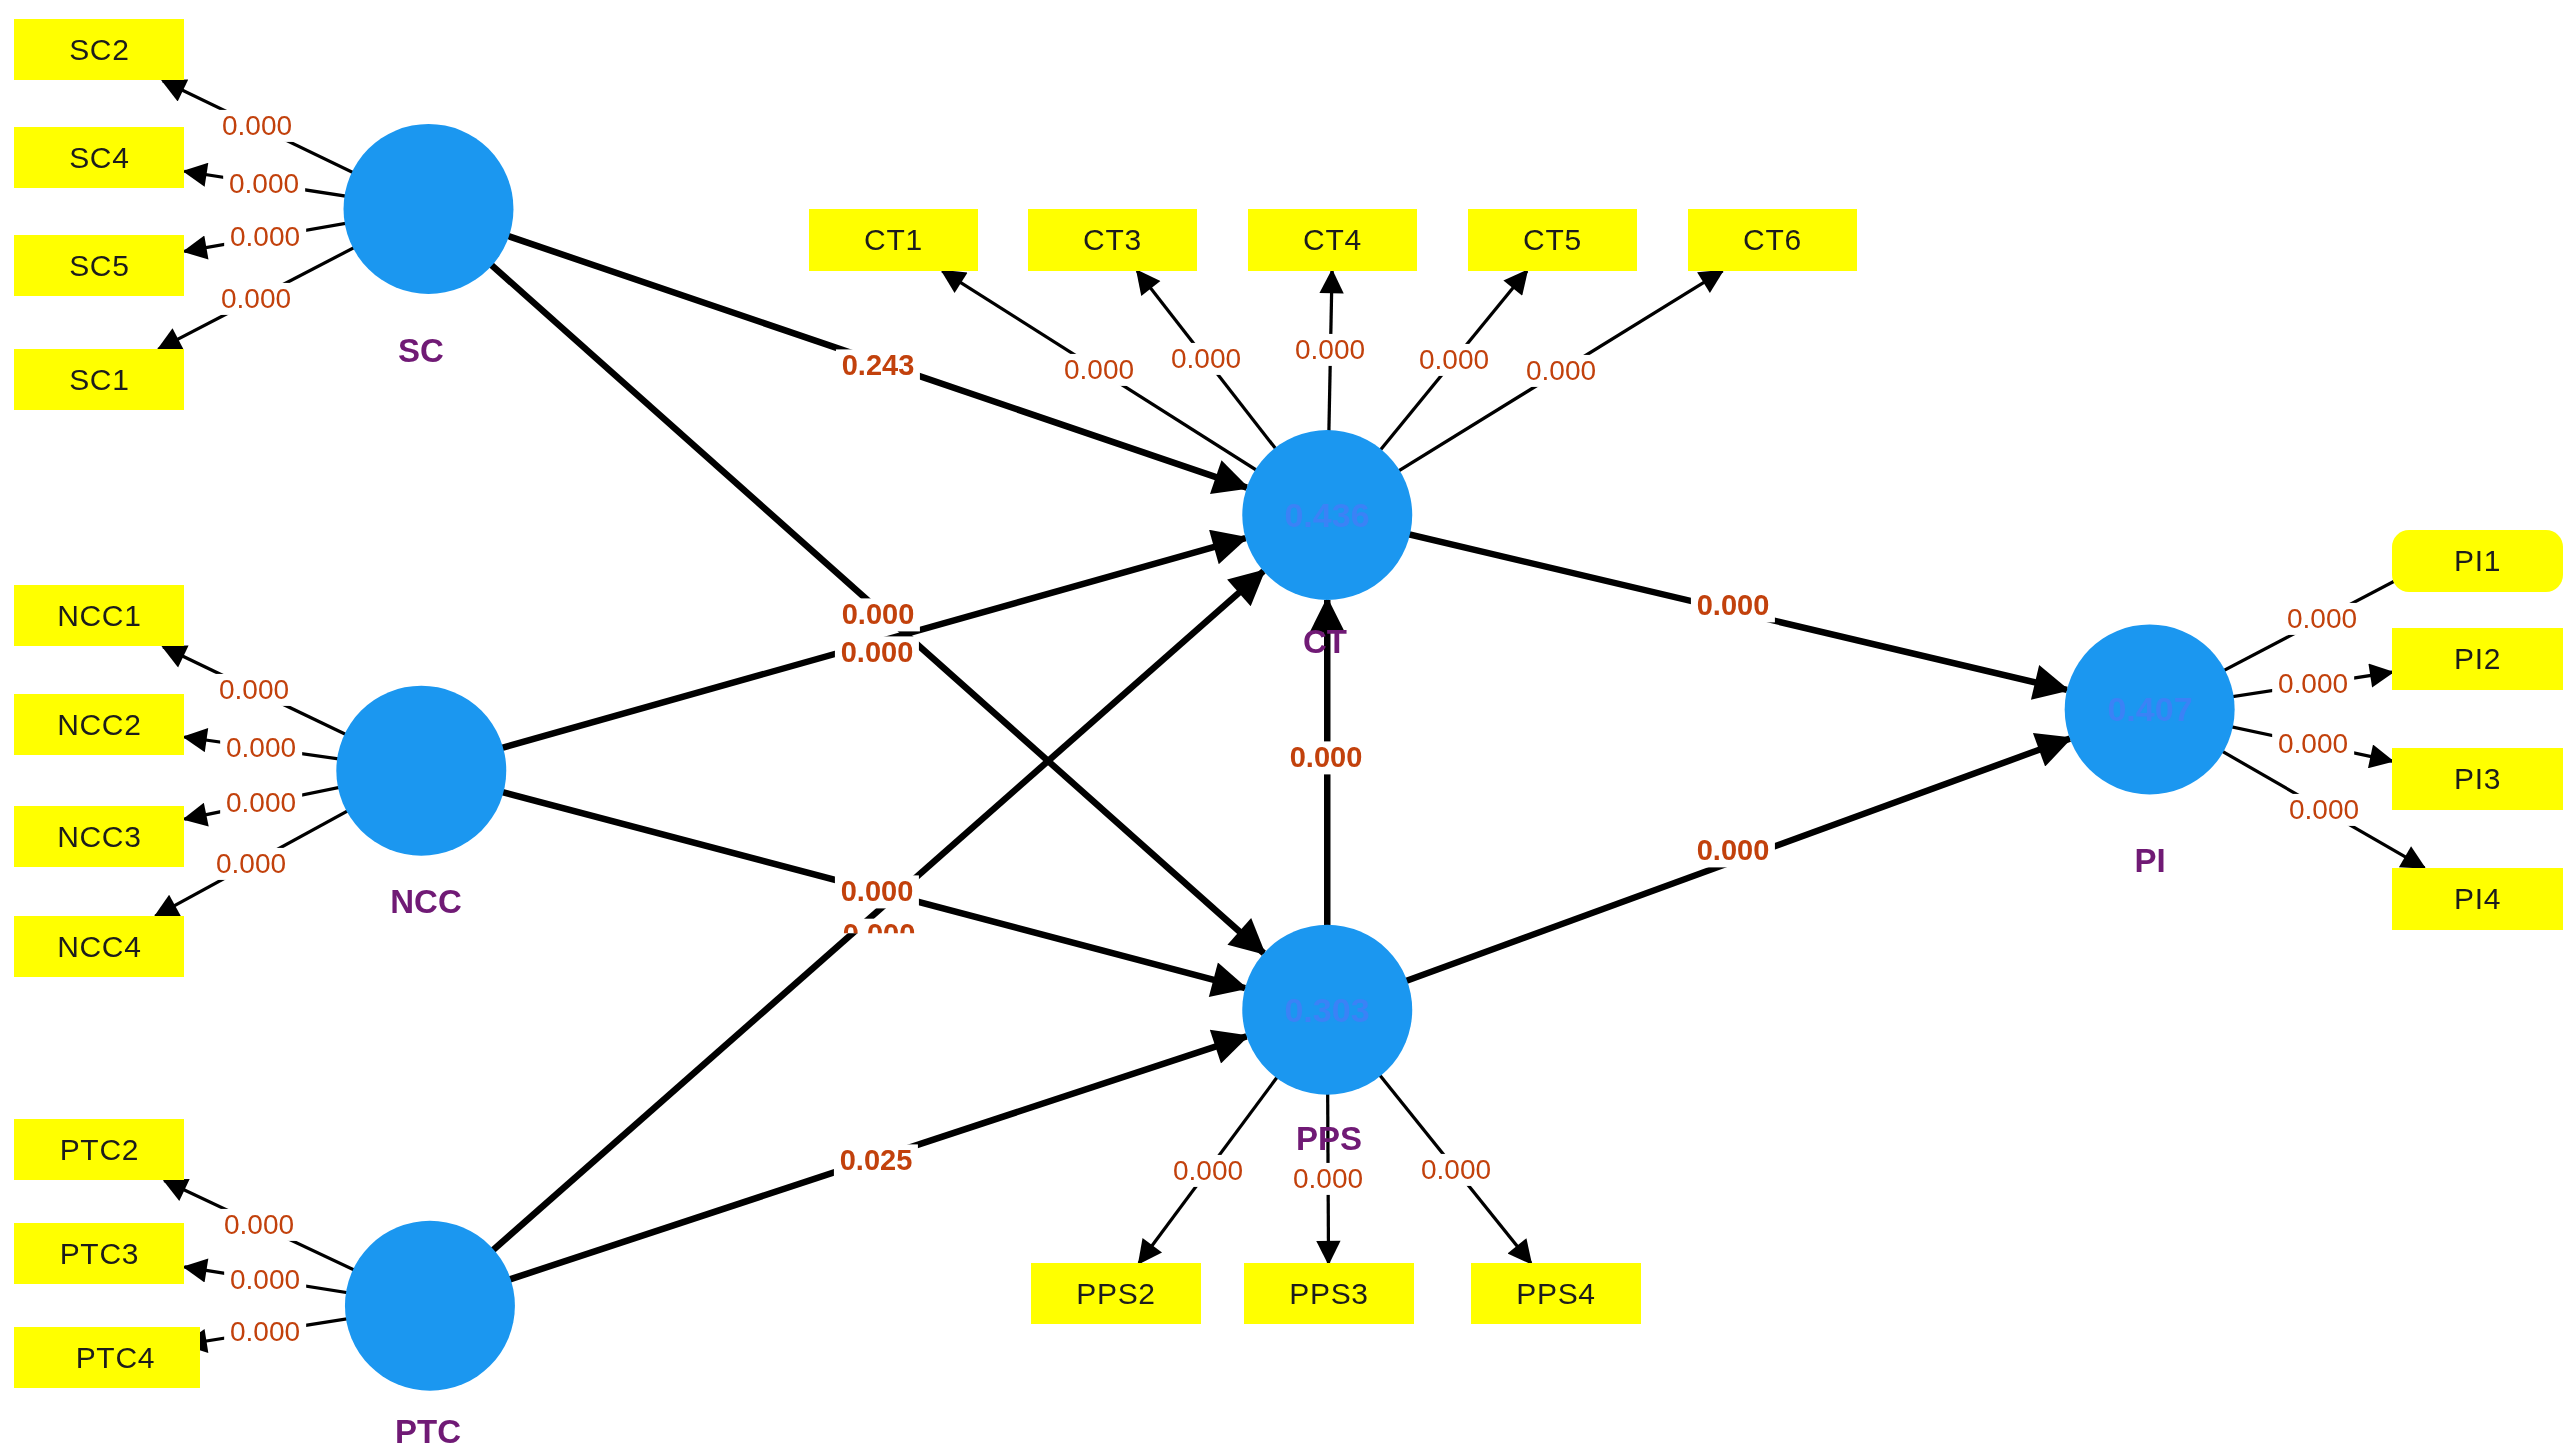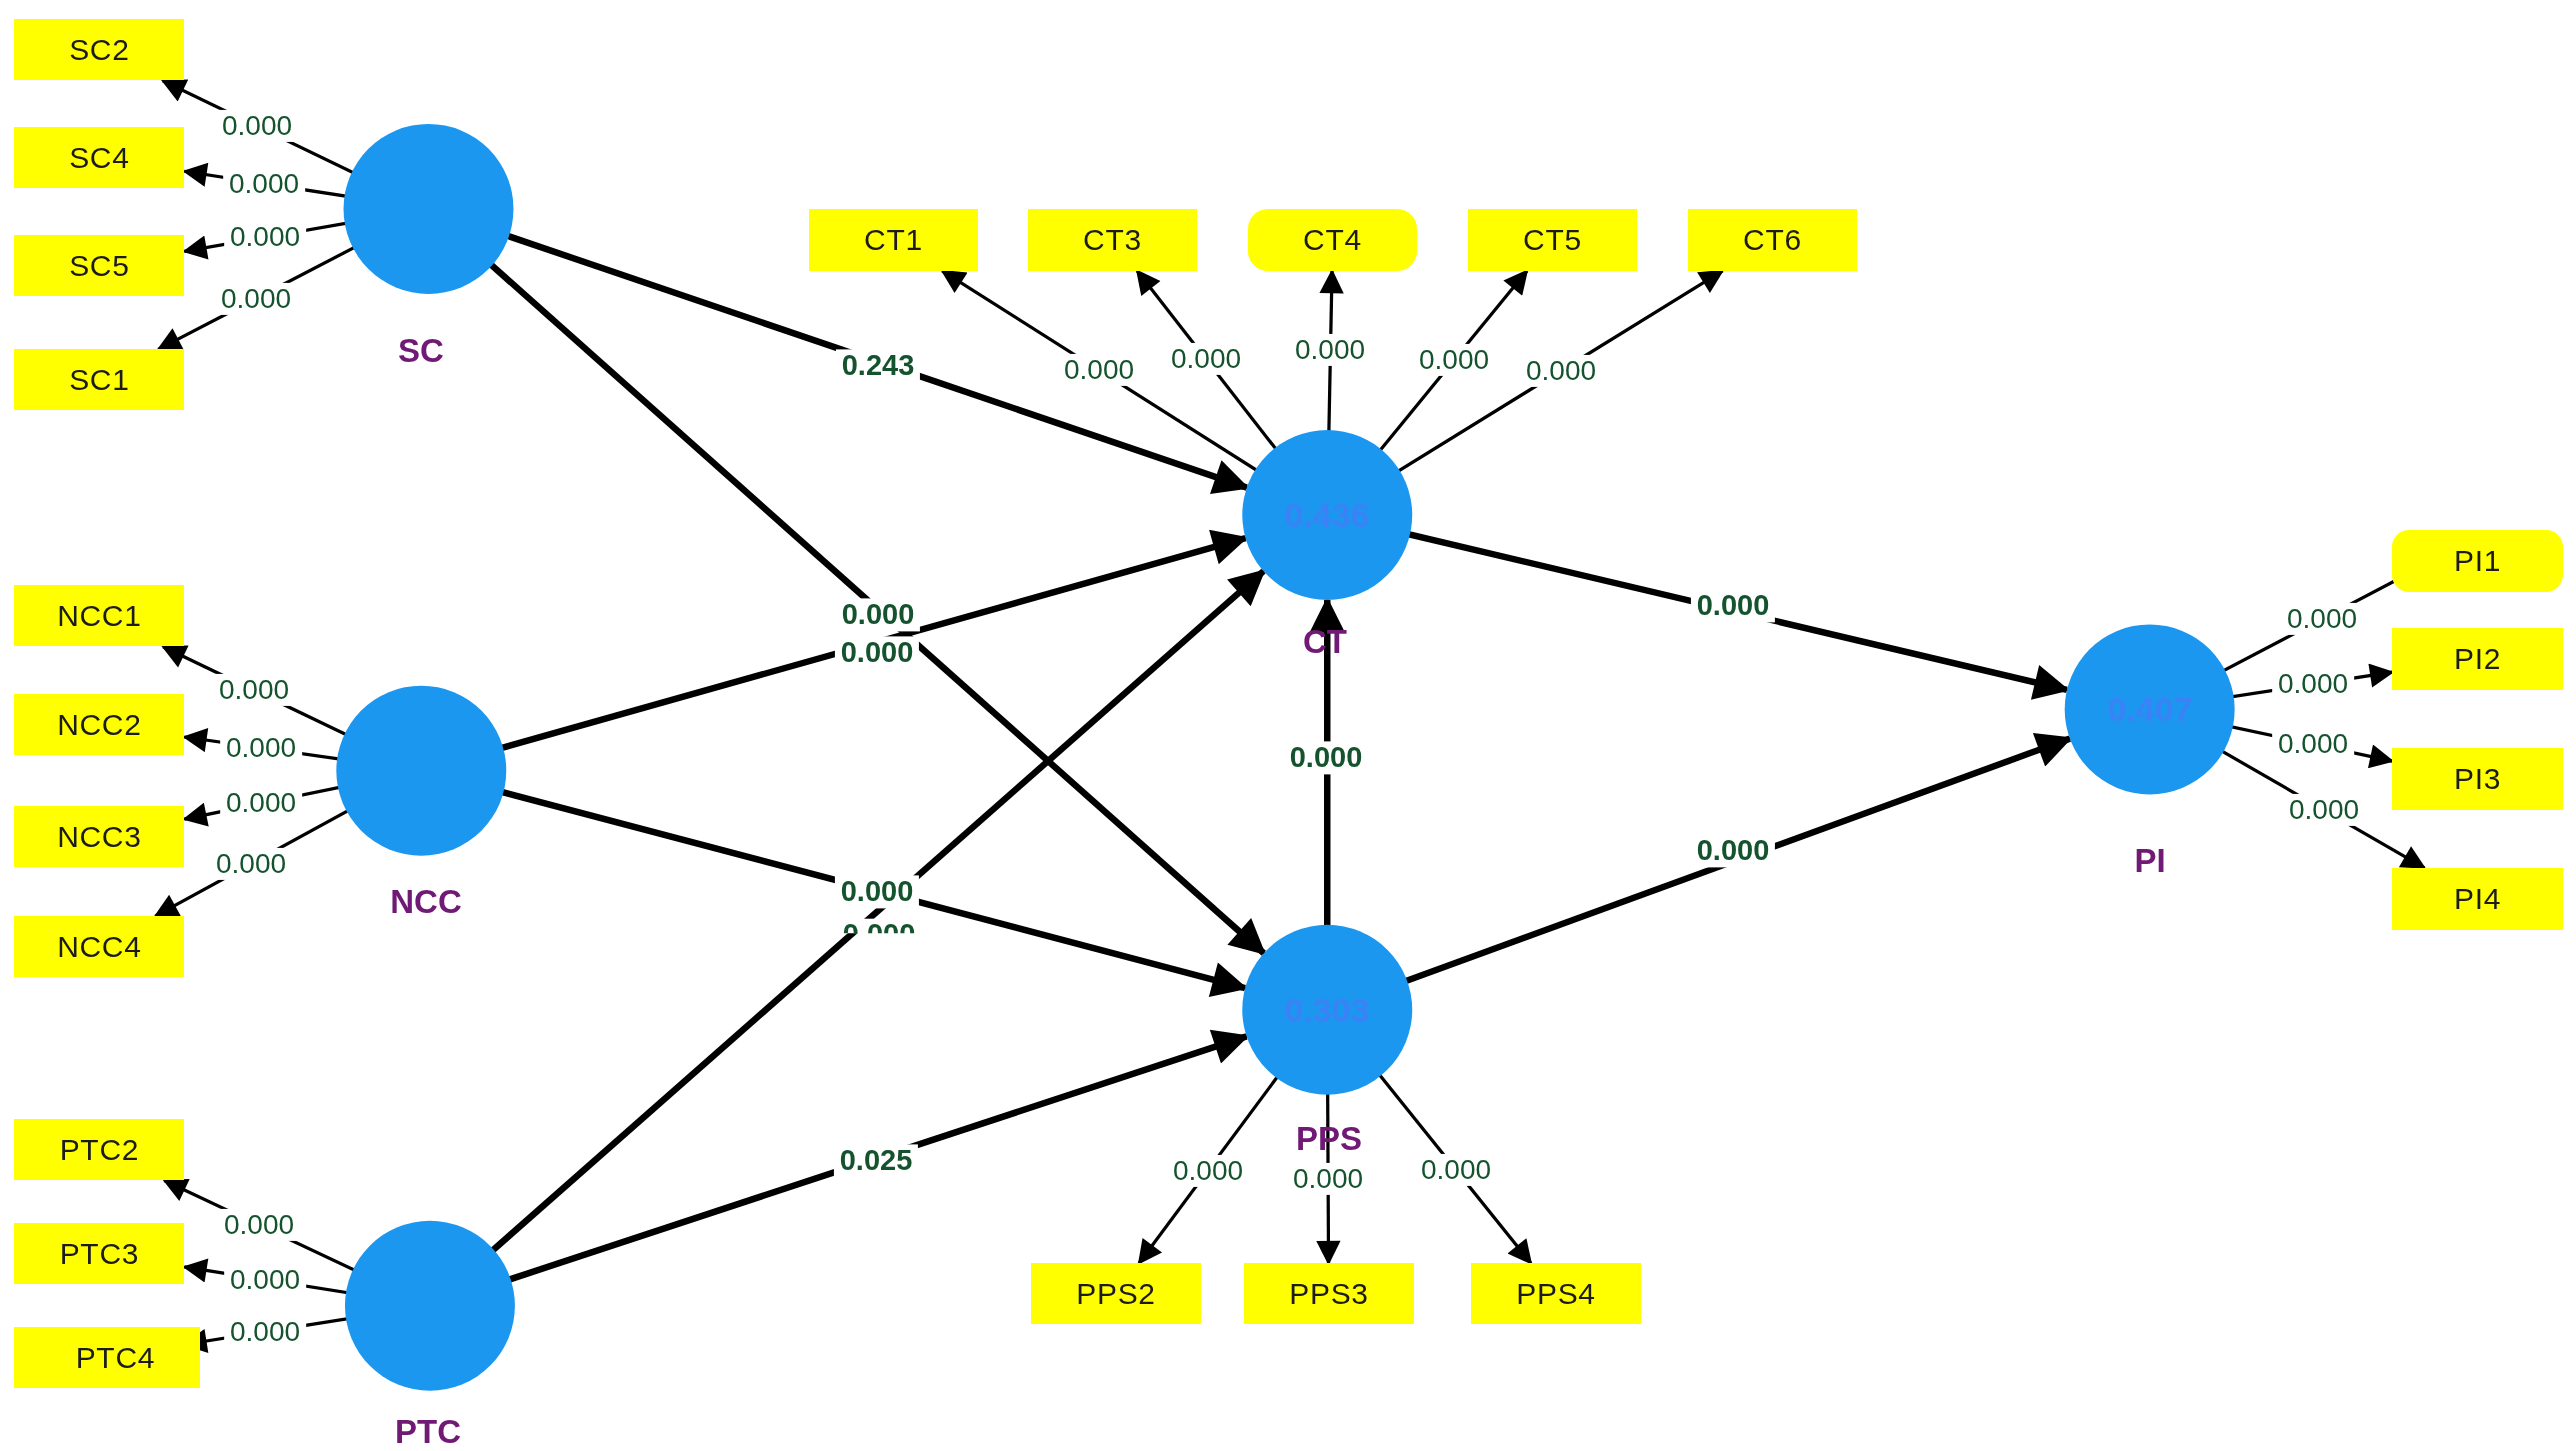--- a/index.html
+++ b/index.html
@@ -6,21 +6,21 @@
   #diagram{position:relative;width:2576px;height:1452px;background:#ffffff;
            font-family:"Liberation Sans",sans-serif;overflow:hidden;}
   #edges-svg{position:absolute;left:0;top:0;width:2576px;height:1452px;}
   .ind-box{position:absolute;background:#ffff00;display:flex;align-items:center;
            justify-content:center;font-size:30px;color:#1c1c1c;letter-spacing:0.7px;}
   .construct-label{position:absolute;transform:translate(-50%,-50%);font-weight:700;
            font-size:33px;color:#701a75;white-space:nowrap;}
   .node-value{position:absolute;transform:translate(-50%,-50%);font-weight:700;
            font-size:34px;color:#3b82f6;white-space:nowrap;}
   .edge-label{position:absolute;transform:translate(-50%,-50%);background:#ffffff;
-           padding:1.4px 5.8px;font-size:28px;color:#14532d;white-space:nowrap;line-height:1.05;}
+           padding:1.4px 5.8px;font-size:28px;color:#c2410c;white-space:nowrap;line-height:1.05;}
   .coef{font-weight:600;font-size:29px;}
   .clipped{clip-path:inset(0 0 55% 0);}
 </style>
 </head>
 <body>
 
 <div id="diagram">
     <svg id="edges-svg" viewBox="0 0 3577 2016">
       <defs>
         <marker id="arrow-thick" viewBox="0 0 10 10" refX="9.2" refY="5" markerWidth="6.5" markerHeight="5.5" orient="auto">
@@ -107,21 +107,21 @@
     <div class="ind-box" style="left: 14.4px; top: 349px; width: 170px; height: 61px;">SC1</div>
     <div class="ind-box" style="left: 14.4px; top: 585px; width: 170px; height: 61px;">NCC1</div>
     <div class="ind-box" style="left: 14.4px; top: 694px; width: 170px; height: 61px;">NCC2</div>
     <div class="ind-box" style="left: 14.4px; top: 806px; width: 170px; height: 61px;">NCC3</div>
     <div class="ind-box" style="left: 14.4px; top: 916px; width: 170px; height: 61px;">NCC4</div>
     <div class="ind-box" style="left: 14.4px; top: 1119px; width: 170px; height: 61px;">PTC2</div>
     <div class="ind-box" style="left: 14.4px; top: 1223px; width: 170px; height: 61px;">PTC3</div>
     <div class="ind-box" style="left: 14.4px; top: 1327px; width: 170px; height: 61px; padding-left: 16px;">PTC4</div>
     <div class="ind-box" style="left: 809px; top: 209px; width: 169px; height: 62px;">CT1</div>
     <div class="ind-box" style="left: 1028px; top: 209px; width: 169px; height: 62px;">CT3</div>
-    <div class="ind-box" style="left: 1248px; top: 209px; width: 169px; height: 62px; border-radius: 20px;">CT4</div>
+    <div class="ind-box" style="left: 1248px; top: 209px; width: 169px; height: 62px;">CT4</div>
     <div class="ind-box" style="left: 1468px; top: 209px; width: 169px; height: 62px;">CT5</div>
     <div class="ind-box" style="left: 1688px; top: 209px; width: 169px; height: 62px;">CT6</div>
     <div class="ind-box" style="left: 1031px; top: 1263px; width: 170px; height: 61px;">PPS2</div>
     <div class="ind-box" style="left: 1244px; top: 1263px; width: 170px; height: 61px;">PPS3</div>
     <div class="ind-box" style="left: 1471px; top: 1263px; width: 170px; height: 61px;">PPS4</div>
     <div class="ind-box" style="left: 2392px; top: 530px; width: 171px; height: 62px; border-radius: 17px;">PI1</div>
     <div class="ind-box" style="left: 2392px; top: 628px; width: 171px; height: 62px;">PI2</div>
     <div class="ind-box" style="left: 2392px; top: 748px; width: 171px; height: 62px;">PI3</div>
     <div class="ind-box" style="left: 2392px; top: 868px; width: 171px; height: 62px;">PI4</div>
     <div class="construct-label" style="left: 421px; top: 351px;">SC</div>

